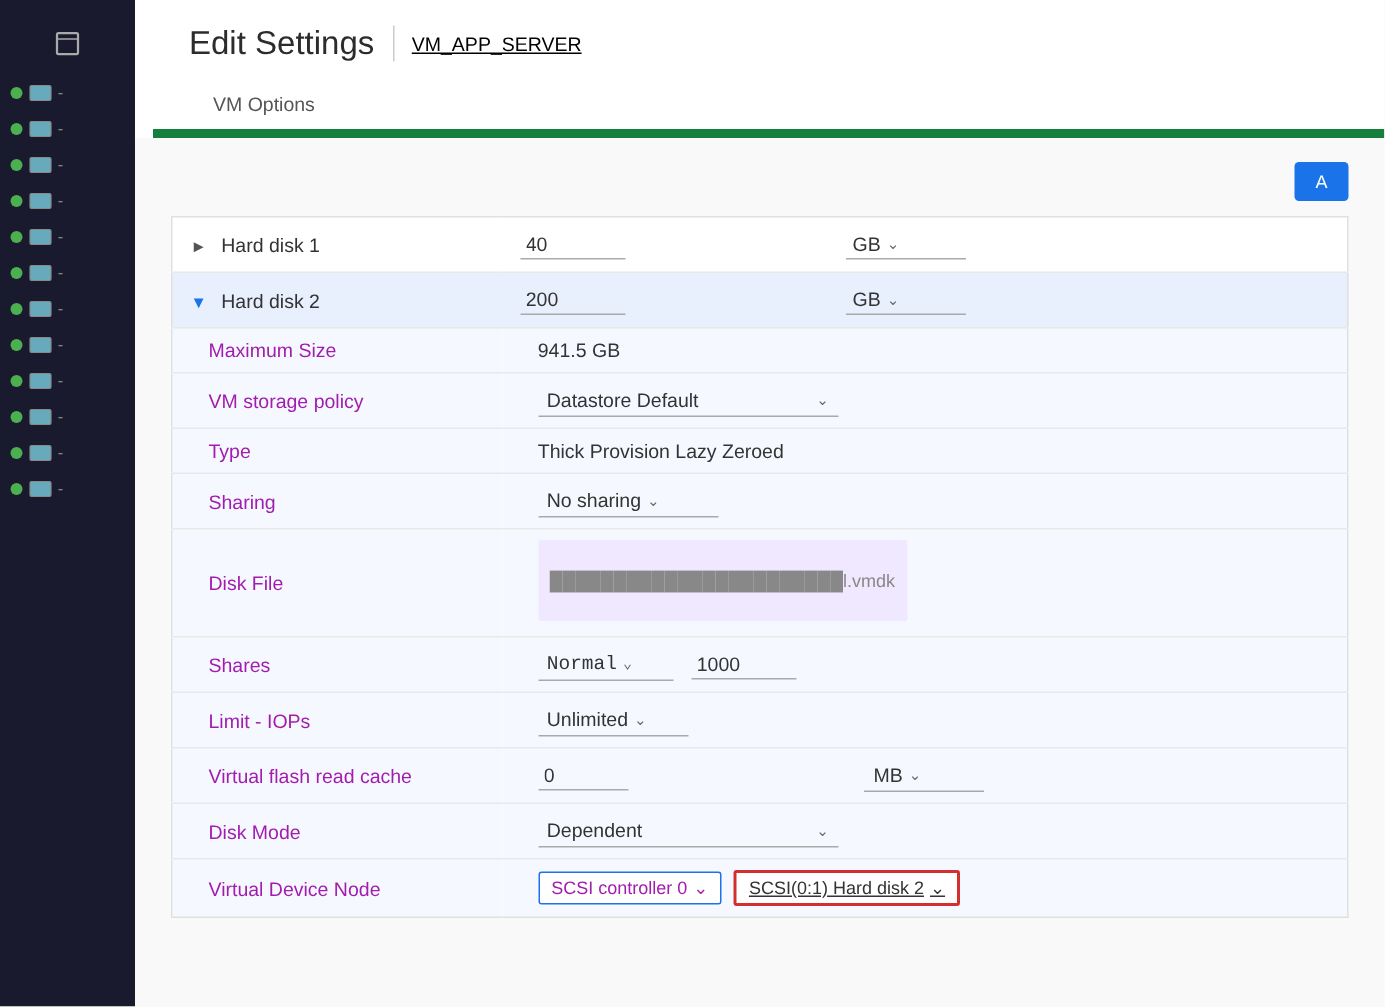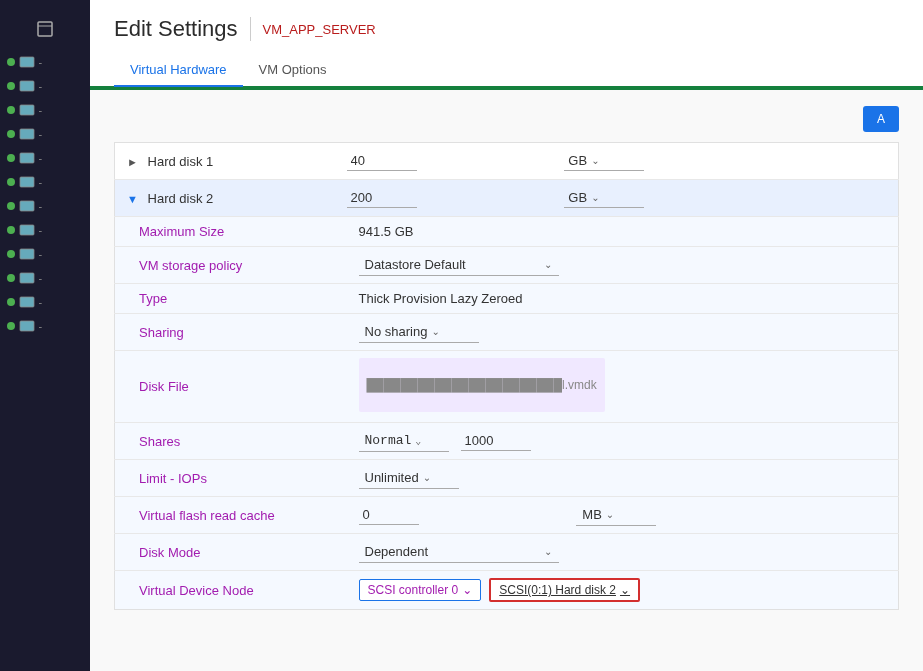--- a/index.html
+++ b/index.html
@@ -61,22 +61,23 @@
     
     .main {
       flex: 1;
       display: flex;
       flex-direction: column;
       background: #fff;
       overflow: hidden;
     }
     .top-bar {
       padding: 16px 24px 0 24px;
-      border-bottom: 4px solid #15803d;
+      border-bottom: 6px solid #15803d;
       background: #fff;
+      margin-left: 12px;
     }
     .title-row {
       display: flex;
       align-items: center;
       margin-bottom: 12px;
     }
     .page-title {
       font-size: 22px;
       font-weight: 400;
       color: #2c2c2c;
@@ -252,21 +253,21 @@
       font-size: 12px;
       color: #333;
       background: #fff;
       cursor: pointer;
       display: inline-flex;
       align-items: center;
       gap: 4px;
       text-decoration: underline;
     }
 
-    .text-muted { color: #b91c1c; }
+    .text-muted { color: #000000; text-decoration: underline; }
 
     
     .content::-webkit-scrollbar { width: 6px; }
     .content::-webkit-scrollbar-track { background: #f0f0f0; }
     .content::-webkit-scrollbar-thumb { background: #bbb; border-radius: 3px; }
   </style>
 </head>
 <body>
 
 <div class="sidebar">
@@ -364,21 +365,20 @@
 </div>
 
 <div class="main">
   <div class="top-bar">
     <div class="title-row">
       <span class="page-title">Edit Settings</span>
       <div class="title-divider"></div>
       <span class="subtitle text-muted">VM_APP_SERVER</span>
     </div>
     <div class="tabs">
-      <div class="tab active">Virtual Hardware</div>
       <div class="tab">VM Options</div>
     </div>
   </div>
 
   <div class="content">
     <div class="action-bar">
       <button class="add-button">A</button>
     </div>
 
     <table class="settings-table">

